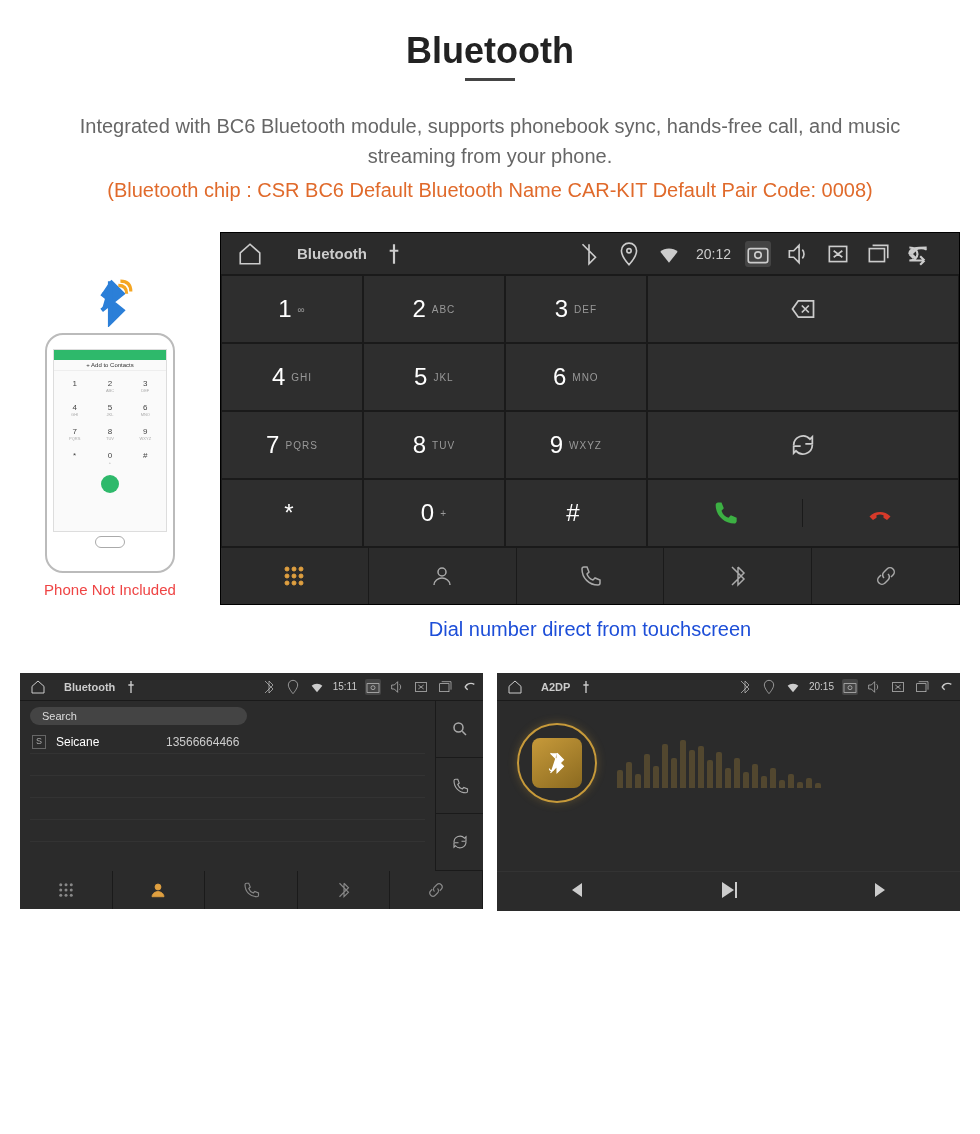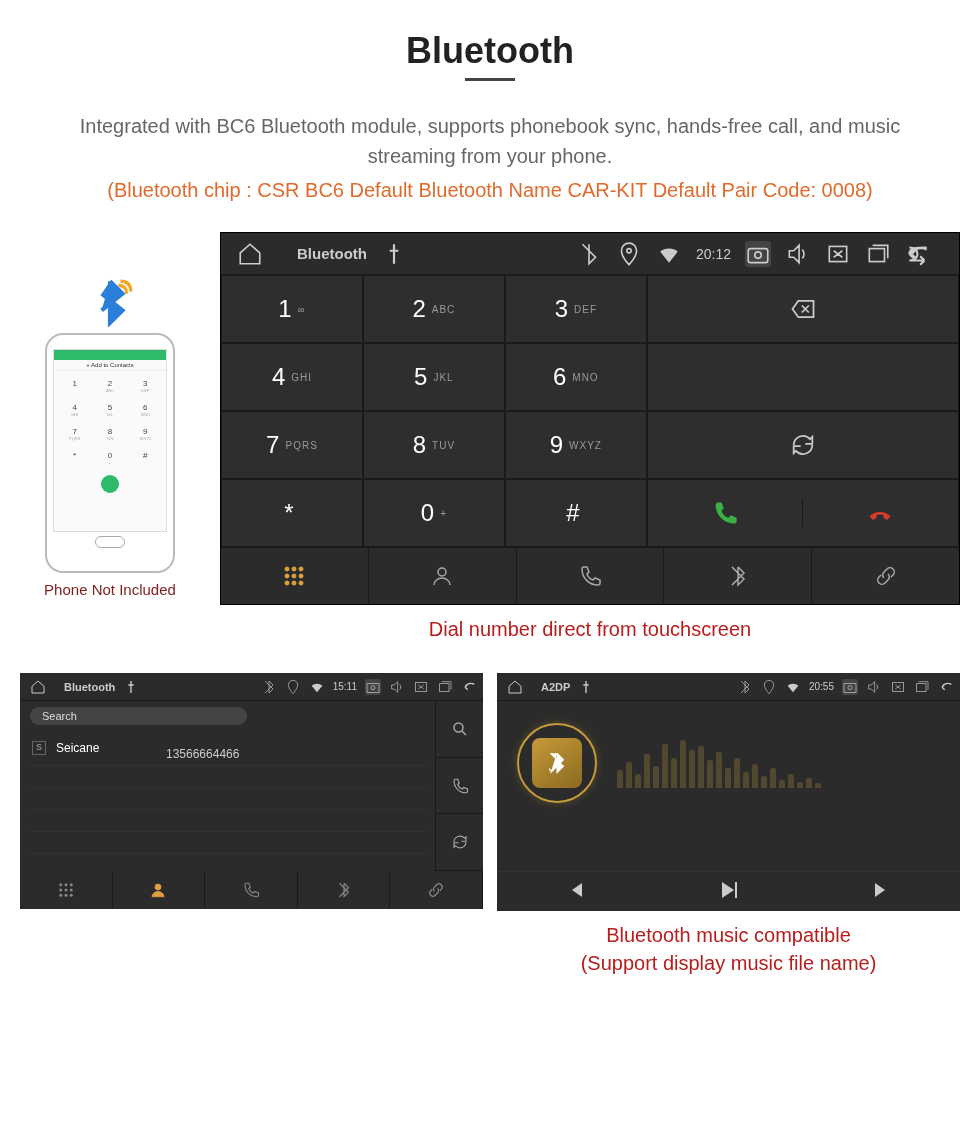--- a/index.html
+++ b/index.html
@@ -103,27 +103,27 @@
     border-radius: 50%;
     margin: 2px auto;
   }
   .phone-homebtn {
     width: 30px; height: 12px;
     border: 1px solid #aaa;
     border-radius: 6px;
     margin: 4px auto 0;
   }
   .phone-note {
-    color: #7f1d1d;
+    color: #ef4444;
     font-size: 15px;
   }
   .caption {
     text-align: center;
     font-size: 20px;
-    color: #b91c1c;
+    color: #1d4ed8;
     font-weight: 300;
     margin-top: 10px;
     line-height: 1.4;
   }
   
   .tablet {
     background: #2b2b2b;
     color: #ccc;
     flex: 1;
     border: 1px solid #000;
@@ -246,21 +246,21 @@
     font-size: 12px;
   }
   .contact-row .initial {
     border: 1px solid #666;
     width: 14px; height: 14px;
     font-size: 9px;
     text-align: center;
     color: #aaa;
   }
   .contact-row .name { flex: 0 0 100px; color:#fff;}
-  .contact-row .num { color:#ccc;margin-top:12px; }
+  .contact-row .num { color:#ccc; }
   .blank-row { height: 22px; border-bottom: 1px solid #333; }
   .contacts-side {
     width: 48px;
     display: flex;
     flex-direction: column;
     border-left: 1px solid #1a1a1a;
   }
   .contacts-side .sbtn {
     flex:1;
     display:flex;
@@ -729,21 +729,21 @@
           <span class="stat-ico">
               <svg viewBox="0 0 24 24" fill="none" stroke="#ccc">
                 <path d="M12 2C8 2 5 5 5 9c0 5 7 13 7 13s7-8 7-13c0-4-3-7-7-7z"></path>
               </svg>
             </span>
           <span class="stat-ico">
               <svg viewBox="0 0 24 24" fill="#ccc">
                 <path d="M12 20l8-10c-4-4-12-4-16 0z"></path>
               </svg>
             </span>
-          <span>20:55</span>
+          <span>20:15</span>
           <span class="stat-ico boxed">
               <svg viewBox="0 0 24 24" fill="none" stroke="#ccc">
                 <rect x="3" y="7" width="18" height="13"></rect>
                 <circle cx="12" cy="13" r="3"></circle>
               </svg>
             </span>
           <span class="stat-ico">
               <svg viewBox="0 0 24 24" fill="none" stroke="#ccc">
                 <path d="M4 9v6h4l5 5V4L8 9H4zM16 8c2 2 2 6 0 8"></path>
               </svg>
@@ -809,18 +809,14 @@
               <path d="M6 5v14M20 5l-10 7 10 7z"></path>
             </svg></span>
         <span><svg viewBox="0 0 24 24" fill="#ccc">
               <path d="M6 4l12 8-12 8z M19 4h2v16h-2z"></path>
             </svg></span>
         <span><svg viewBox="0 0 24 24" fill="#ccc">
               <path d="M18 5v14M4 5l10 7-10 7z"></path>
             </svg></span>
       </div>
     </div>
-    <p class="caption">
-      <span>Bluetooth music compatible</span><br>
-      <span>(Support display music file name)</span>
-    </p>
   </div>
 </div>
 
 </body></html>

